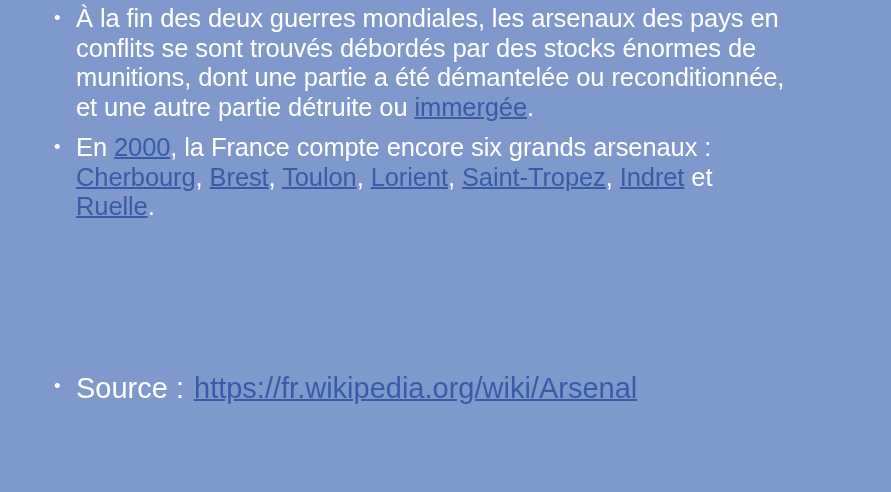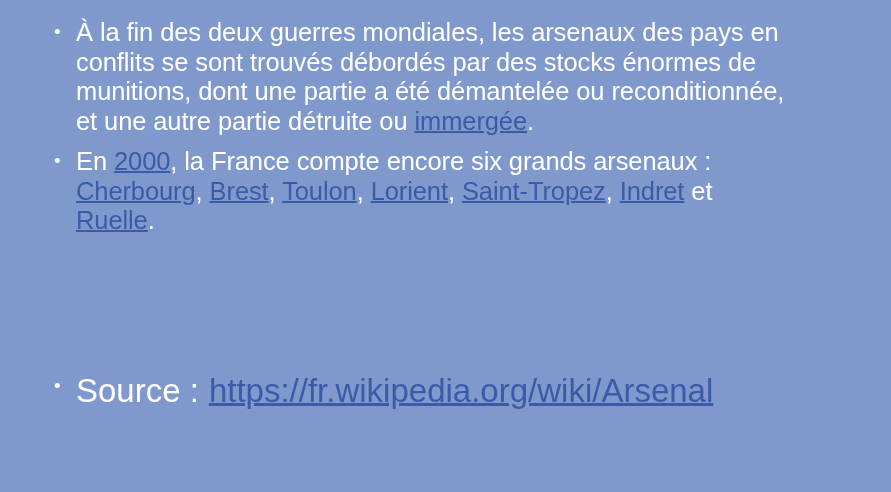--- a/index.html
+++ b/index.html
@@ -11,21 +11,21 @@
     height: 492px;
     background: #8099cd;
     font-family: "Liberation Sans", sans-serif;
     overflow: hidden;
   }
   .slide {
     position: relative;
     width: 841px;
     height: 492px;
     box-sizing: border-box;
-    padding: 18px 50px 0 52px;
+    padding: 4px 50px 0 52px;
   }
   ul.bullets {
     list-style: none;
     margin: 0;
     padding: 0;
   }
   ul.bullets > li {
     position: relative;
     color: #ffffff;
     font-size: 25.5px;
@@ -49,21 +49,21 @@
     text-underline-offset: 1px;
   }
   .src-block {
     position: absolute;
     left: 52px;
     top: 372px;
   }
   .src-item {
     position: relative;
     color: #ffffff;
-    font-size: 33px;
+    font-size: 29px;
     line-height: 1.165;
     padding-left: 24px;
     white-space: nowrap;
   }
   .src-item::before {
     content: "\2022";
     position: absolute;
     left: 2px;
     top: 0;
     font-size: 19px;

